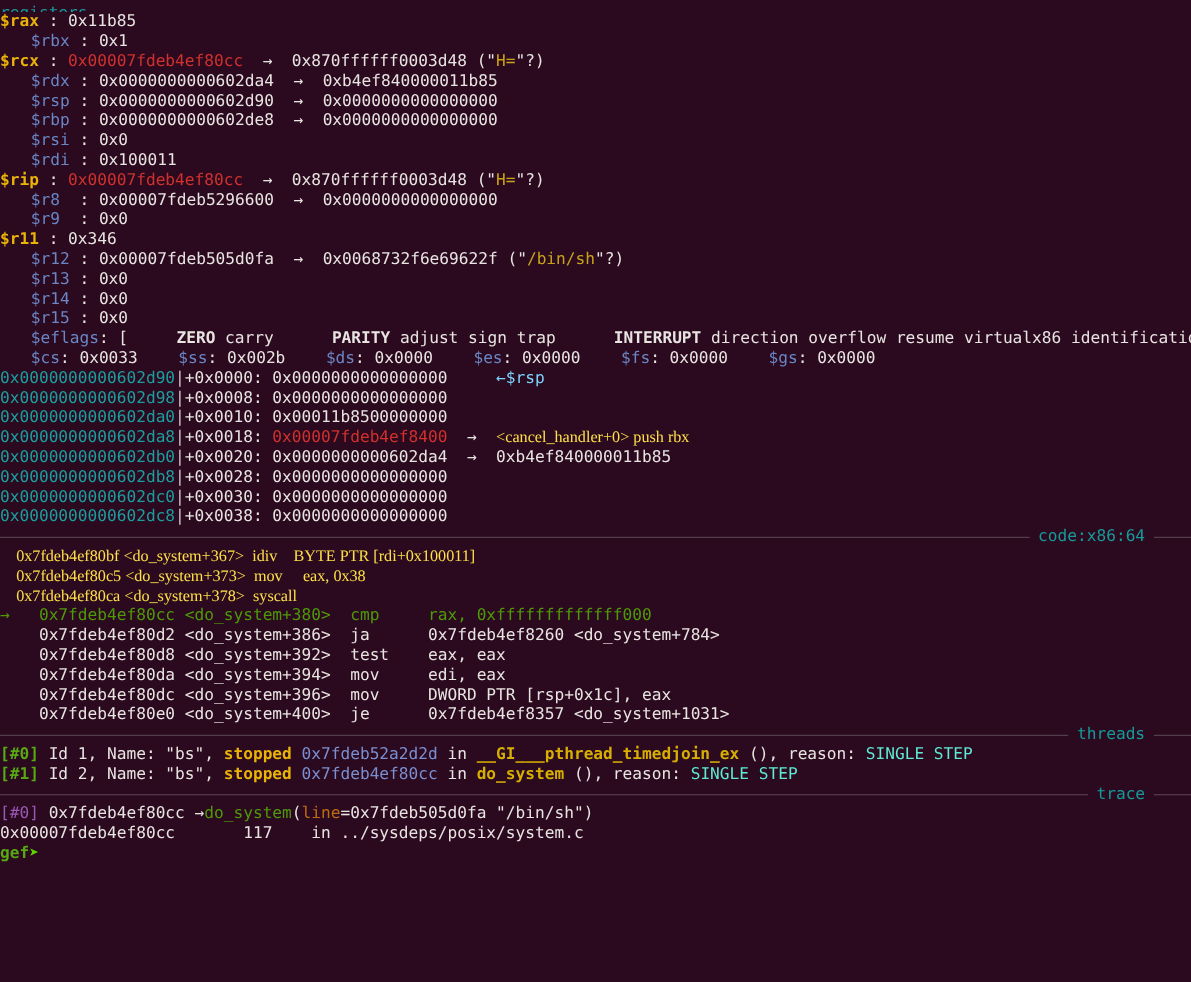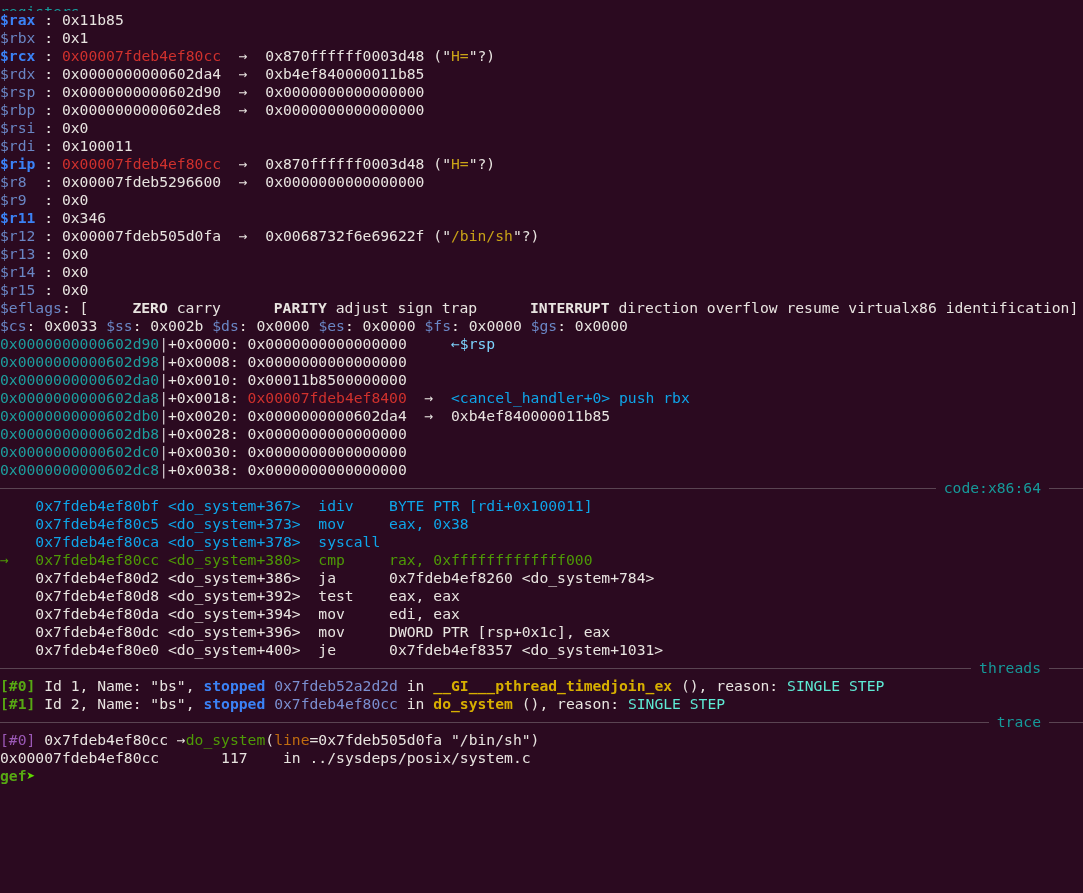--- a/index.html
+++ b/index.html
@@ -26,24 +26,24 @@
   }
   .line {
     white-space: pre;
     height: 18px;
     line-height: 18px;
     padding-left: 0px;
   }
 
   
   .c-white   { color: #e8e4e0; }
-  .c-gray    { color: #0ea5e9; }
+  .c-gray    { color: #fde047; font-family: Liberation Serif, serif; }
   .c-red     { color: #d0312d; }
-  .c-redb    { color: #3b82f6; font-weight: bold; }
-  .c-blue    { color: #6a86c4; }
+  .c-redb    { color: #eab308; font-weight: bold; }
+  .c-blue    { color: #6a86c4; padding-left: 28px; }
   .c-blue2   { color: #7b8fd0; }
   .c-teal    { color: #1d9e9e; }
   .c-cyan    { color: #7dd3fc; }
   .c-green   { color: #4e9a06; }
   .c-greenb  { color: #57a813; font-weight: bold; }
   .c-greenbr { color: #5fd700; }
   .c-yellow  { color: #c8a317; }
   .c-yellowb { color: #d7af00; font-weight: bold; }
   .c-orange  { color: #c06c10; }
   .c-purple  { color: #5eead4; }

